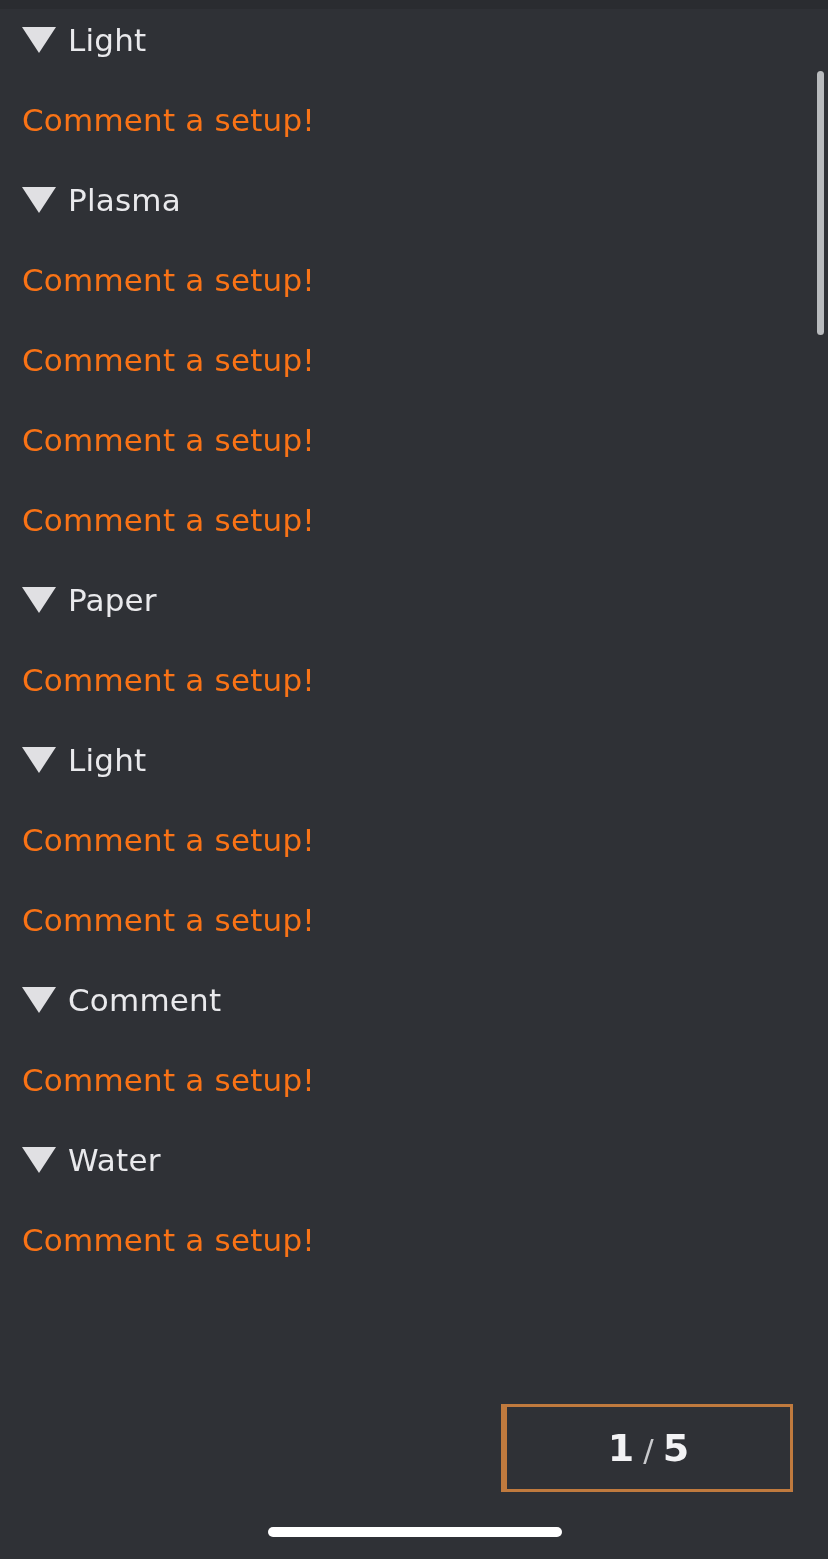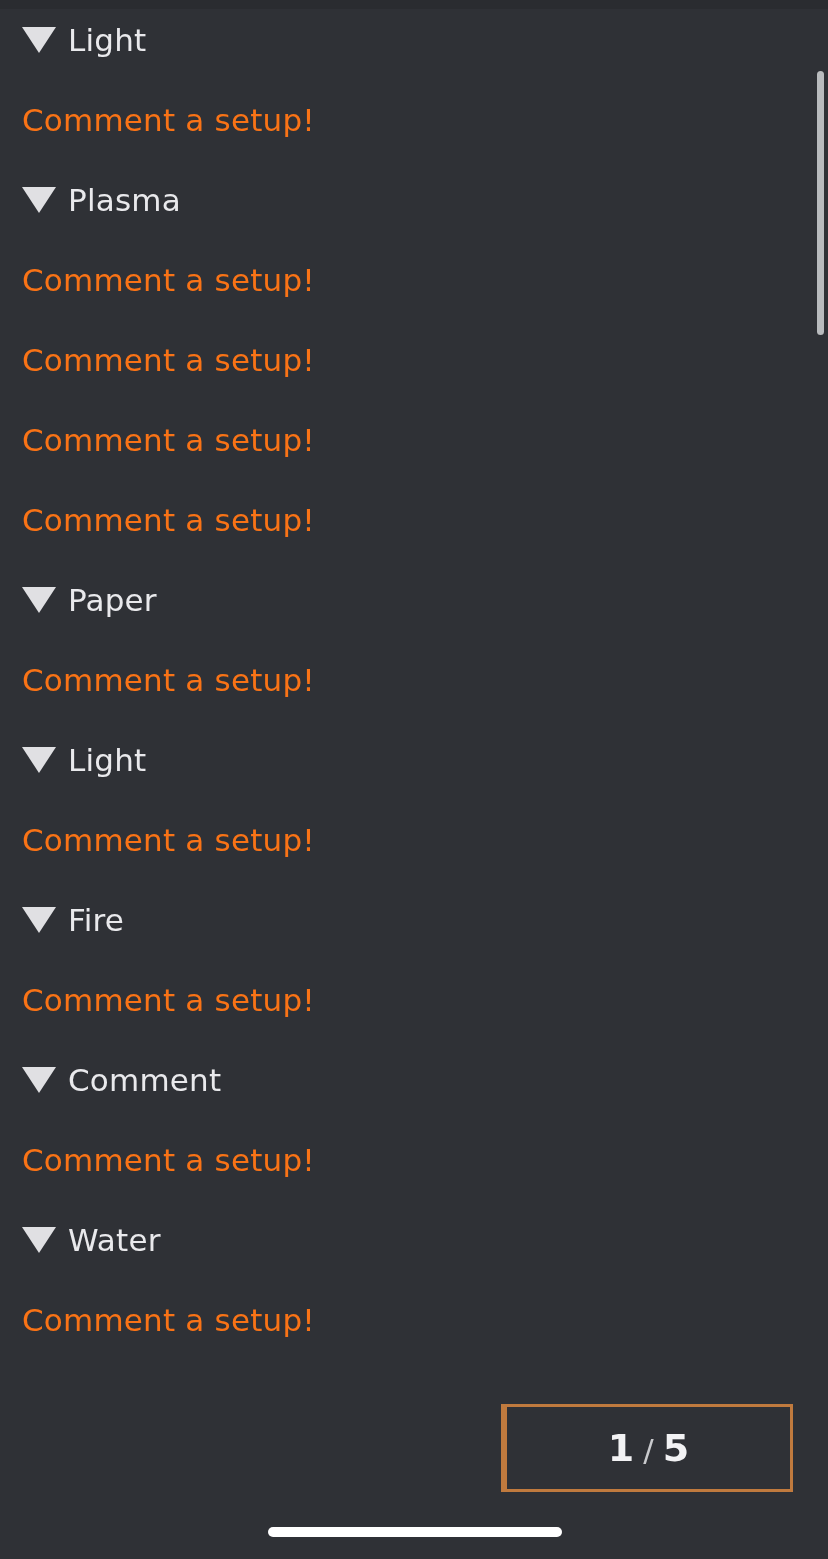--- a/index.html
+++ b/index.html
@@ -201,24 +201,20 @@
         <div class="row row-comment">
           <span class="comment-label">Comment a setup!</span>
         </div>
         <div class="row row-category">
           <span class="caret"></span>
           <span class="category-label">Light</span>
         </div>
         <div class="row row-comment">
           <span class="comment-label">Comment a setup!</span>
         </div>
-        <div class="row row-category">
-          <span class="caret"></span>
-          <span class="category-label">Fire</span>
-        </div>
         <div class="row row-comment">
           <span class="comment-label">Comment a setup!</span>
         </div>
         <div class="row row-category">
           <span class="caret"></span>
           <span class="category-label">Comment</span>
         </div>
         <div class="row row-comment">
           <span class="comment-label">Comment a setup!</span>
         </div>

